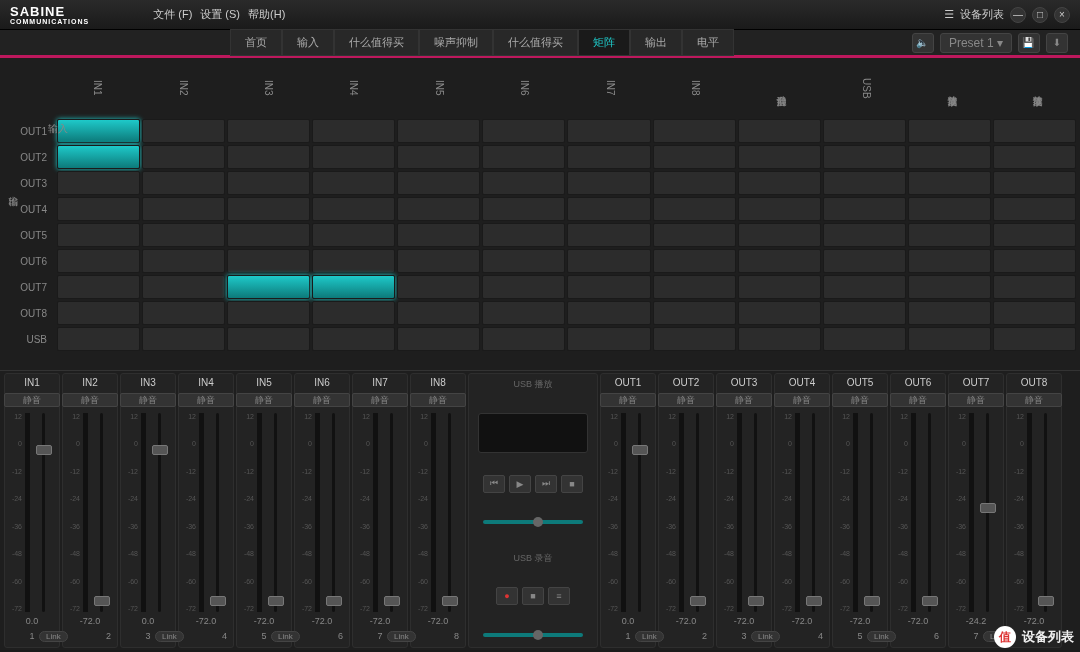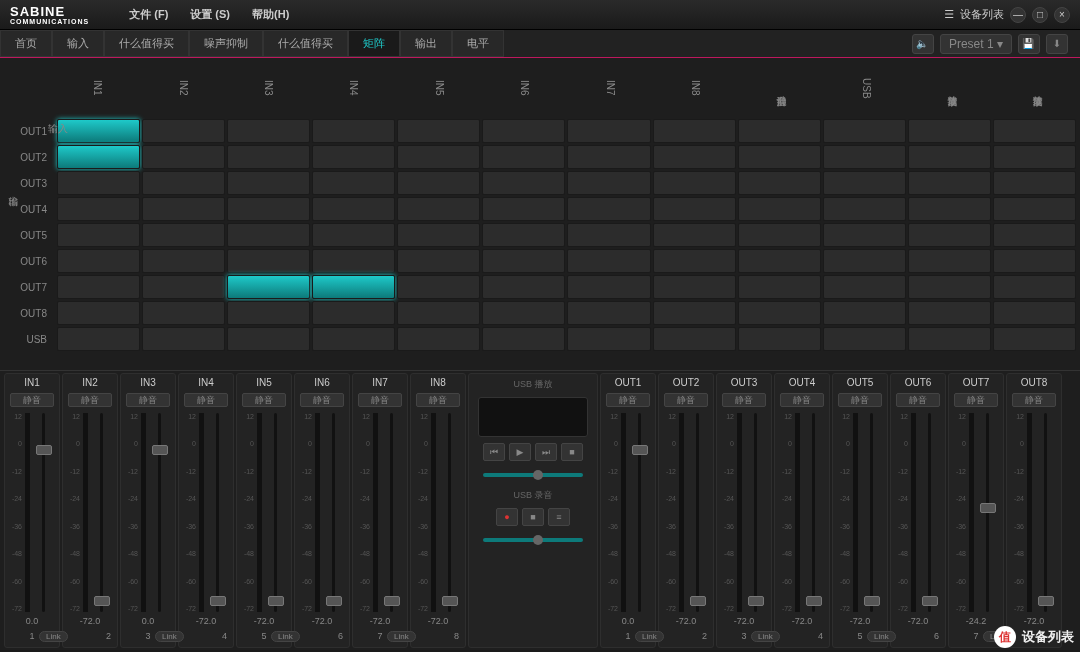--- a/index.html
+++ b/index.html
@@ -1,26 +1,26 @@
 <!DOCTYPE html>
 <html><head>
 <meta charset="utf-8">
 <style>
 * { margin: 0; padding: 0; box-sizing: border-box; font-family: "Microsoft YaHei", Arial, sans-serif; }
 body { background: #1a1a1a; color: #888; font-size: 11px; width: 1080px; height: 652px; overflow: hidden; position: relative; }
 
 .titlebar { height: 30px; background: linear-gradient(#2a2a2a,#1a1a1a); display: flex; align-items: center; padding: 0 10px; border-bottom: 1px solid #000; }
 .logo { color: #fff; font-weight: bold; font-size: 13px; letter-spacing: 1px; }
 .logo .sub { font-size: 7px; letter-spacing: 1px; display: block; line-height: 6px; }
-.menus { margin-left: 40px; display: flex; gap: 22px; color: #ccc; font-weight: bold; }
+.menus { margin-left: 64px; display: flex; gap: 8px; color: #ccc; }
 .menus span { cursor: pointer; }
 .titlebar-right { margin-left: auto; display: flex; align-items: center; gap: 6px; color: #ccc; }
 .winbtn { width: 16px; height: 16px; border-radius: 50%; background: #333; display: flex; align-items: center; justify-content: center; font-size: 10px; cursor: pointer; border: 1px solid #444; }
 
-.tabbar { height: 28px; background: #222; display: flex; align-items: center; border-bottom: 1px solid #be185d; gap: 16px; }
+.tabbar { height: 28px; background: #222; display: flex; align-items: center; padding-left: 230px; border-bottom: 3px solid #be185d; gap: 16px; }
 .tab { padding: 5px 14px; color: #aaa; cursor: pointer; border: 1px solid #333; background: #282828; font-size: 11px; }
 .tab.active { color: #1ec9c9; background: #1a1a1a; }
 .tabbar-right { margin-left: auto; display: flex; gap: 6px; padding-right: 12px; align-items: center; }
 .iconbtn { width: 22px; height: 20px; background: #333; border: 1px solid #444; border-radius: 3px; display: flex; align-items: center; justify-content: center; cursor: pointer; font-size: 10px; }
 .preset { background: #333; border: 1px solid #444; padding: 2px 8px; border-radius: 3px; font-size: 12px; cursor: pointer; }
 
 .matrix-area { height: 312px; background: #1e1e1e; display: flex; position: relative; }
 .matrix-left { width: 55px; display: flex; flex-direction: column; }
 .matrix-corner { height: 60px; display: flex; align-items: center; justify-content: flex-end; padding-right: 6px; font-size: 10px; }
 .matrix-out-labels { display: flex; flex-direction: column; }
@@ -29,33 +29,33 @@
 .matrix-header { height: 60px; display: flex; }
 .matrix-header div { flex: 1; display: flex; align-items: center; justify-content: center; writing-mode: vertical-rl; font-size: 10px; color: #888; }
 .matrix-grid { display: flex; flex-direction: column; }
 .matrix-row { height: 26px; display: flex; gap: 2px; padding: 1px 4px 1px 2px; }
 .matrix-cell { flex: 1; background: #2c2c2c; border: 1px solid #1a1a1a; border-radius: 2px; cursor: pointer; }
 .matrix-cell.on { background: linear-gradient(#1ec9c9, #0d7a7a); box-shadow: 0 0 5px #1ec9c9; }
 
 .mixer { height: 280px; background: #1e1e1e; display: flex; padding: 2px 4px; gap: 2px; border-top: 1px solid #333; }
 .channel { width: 56px; background: #232323; border: 1px solid #2e2e2e; border-radius: 3px; display: flex; flex-direction: column; align-items: center; padding: 3px 2px; }
 .ch-title { font-size: 10px; color: #ccc; height: 14px; }
-.mute-btn { width: 44px; height: 14px; background: #333; border: 1px solid #444; border-radius: 2px; font-size: 9px; display: flex; align-items: center; justify-content: center; cursor: pointer; margin: 2px 0; }
+.mute-btn { width: 56px; height: 14px; background: #333; border: 1px solid #444; border-radius: 2px; font-size: 9px; display: flex; align-items: center; justify-content: center; cursor: pointer; margin: 2px 0; }
 .fader-area { flex: 1; display: flex; width: 100%; padding: 4px 2px; position: relative; }
 .meter { width: 5px; background: #111; margin: 0 2px; position: relative; }
 .meter-fill { position: absolute; bottom: 0; width: 100%; background: linear-gradient(#1ec9c9, #0d7a7a); }
 .fader-track { flex: 1; position: relative; display: flex; justify-content: center; }
 .fader-line { width: 3px; height: 100%; background: #111; border-radius: 2px; }
 .fader-knob { position: absolute; width: 16px; height: 10px; background: #555; border: 1px solid #777; border-radius: 2px; left: 50%; transform: translateX(-50%); cursor: pointer; }
 .scale { width: 14px; display: flex; flex-direction: column; justify-content: space-between; font-size: 7px; color: #555; text-align: right; padding-right: 1px; }
 .ch-value { font-size: 9px; height: 12px; }
 .ch-footer { display: flex; width: 100%; justify-content: space-around; align-items: center; height: 16px; font-size: 9px; }
 .link-btn { background: #333; border: 1px solid #444; border-radius: 6px; padding: 0 6px; font-size: 8px; cursor: pointer; }
 
-.usb-panel { width: 130px; display: flex; flex-direction: column; align-items: center; padding: 4px; background: #232323; border: 1px solid #2e2e2e; border-radius: 3px; gap: 6px; }
+.usb-panel { width: 130px; display: flex; flex-direction: column; align-items: center; padding: 4px; background: #232323; border: 1px solid #2e2e2e; border-radius: 3px; gap: 6px; justify-content: space-between; }
 .usb-screen { width: 110px; height: 40px; background: #111; border: 1px solid #333; border-radius: 3px; }
 .usb-label { font-size: 9px; color: #666; }
 .transport { display: flex; gap: 4px; }
 .tbtn { width: 22px; height: 18px; background: #333; border: 1px solid #444; border-radius: 2px; display: flex; align-items: center; justify-content: center; cursor: pointer; font-size: 9px; }
 .tbtn.rec { color: #d33; }
 .usb-slider { width: 100px; height: 4px; background: #0d7a7a; position: relative; border-radius: 2px; margin: 6px 0; }
 .usb-slider .knob { position: absolute; width: 10px; height: 10px; background: #666; border-radius: 50%; top: -3px; left: 50px; cursor: pointer; }
 
 .watermark { position: absolute; bottom: 4px; right: 6px; display: flex; align-items: center; gap: 6px; color: #eee; font-weight: bold; font-size: 13px; }
 .watermark .badge { width: 22px; height: 22px; border-radius: 50%; background: #fff; color: #d33; display: flex; align-items: center; justify-content: center; font-size: 12px; }

